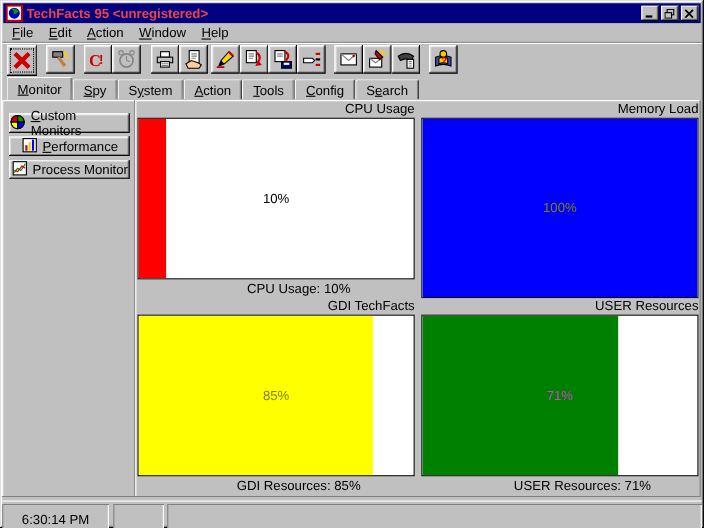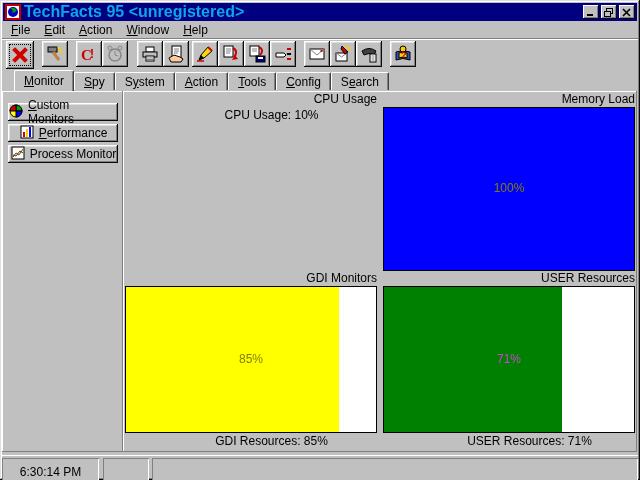--- a/index.html
+++ b/index.html
@@ -6,42 +6,42 @@
   html,body { width:640px; height:480px; overflow:hidden; }
   body { font-family:"Liberation Sans", sans-serif; font-size:12px; color:#000; }
   .window {
     position:relative; width:640px; height:480px; background:#c0c0c0;
     box-shadow: inset -1px -1px #0a0a0a, inset 1px 1px #dfdfdf, inset -2px -2px #808080, inset 2px 2px #fff;
   }
   
   .titlebar { position:absolute; left:3px; top:3px; right:3px; height:18px;
     background:#000080; display:flex; align-items:center; padding:0 2px; }
   .titlebar .app-icon { width:16px; height:16px; margin-right:3px; flex:0 0 auto; }
-  .titlebar .title-text { color:#0ea5e9; font-weight:bold; font-size:16px; letter-spacing:0; flex:1;
+  .titlebar .title-text { color:#ef4444; font-weight:bold; font-size:12px; letter-spacing:0; flex:1;
     white-space:nowrap; overflow:hidden; }
   .winbtns { display:flex; gap:2px; }
   .winbtn { width:16px; height:14px; background:#c0c0c0; display:flex; align-items:center; justify-content:center;
     box-shadow: inset -1px -1px #0a0a0a, inset 1px 1px #fff, inset -2px -2px #808080; }
   .winbtn svg { display:block; }
   
   .menubar { position:absolute; left:3px; top:22px; right:3px; height:16px; display:flex; align-items:center; padding-left:1px; }
   .menu-item { padding:1px 7px; cursor:default; }
   .mn-key { text-decoration:underline; }
   .menu-groove { position:absolute; left:2px; top:38px; right:2px; height:2px;
     border-top:1px solid #808080; border-bottom:1px solid #fff; }
   
   .toolbar { position:absolute; left:2px; top:41px; right:2px; height:28px; display:flex; align-items:flex-start; }
   .tbtn { width:26px; height:26px; background:#c0c0c0; display:flex; align-items:center; justify-content:center;
     box-shadow: inset -1px -1px #0a0a0a, inset 1px 1px #fff, inset -2px -2px #808080, inset 2px 2px #dfdfdf; }
   .tbtn svg { display:block; }
   .tbtn.focused { outline:1px dotted #000; outline-offset:-4px; width:28px; height:28px; }
   .gap4{margin-left:4px;} .gap8{margin-left:8px;} .gap9{margin-left:9px;} .gap3{margin-left:3px;}
   .disabled svg { opacity:.9; }
   
-  .tabbar { position:absolute; left:14px; top:70px; right:2px; height:21px; display:flex; align-items:flex-end; }
+  .tabbar { position:absolute; left:6px; top:70px; right:2px; height:21px; display:flex; align-items:flex-end; }
   .tab { position:relative; height:18px; padding:2px 9px 0 9px; background:#c0c0c0;
     border-top:1px solid #fff; border-left:1px solid #fff; border-right:1px solid #404040;
     box-shadow: inset -1px 0 #808080; border-radius:2px 2px 0 0; margin-bottom:1px; }
   .tab.active { height:21px; padding-top:3px; margin-bottom:0; z-index:3; }
   
   .sidebar { position:absolute; left:2px; top:91px; width:121px; height:361px; background:#c0c0c0;
     box-shadow: inset -1px -1px #808080, inset 1px 1px #fff; padding:12px 5px 0 6px; }
   .side-btn { width:110px; height:18px; margin-bottom:3px; background:#c0c0c0;
     display:flex; align-items:center; justify-content:center; gap:4px;
     box-shadow: inset -1px -1px #0a0a0a, inset 1px 1px #fff, inset -2px -2px #808080, inset 2px 2px #dfdfdf; }
@@ -279,31 +279,35 @@
         <polyline points="3,12 6,8 9,10 13,4" stroke="#008000" fill="none"></polyline>
         <polyline points="3,10 6,11 10,6 13,8" stroke="#cc0000" fill="none"></polyline>
       </svg></span>
       <span><span></span><span class="mn-key"></span><span>Process Monitor</span></span>
     </div>
   </div>
 
   <div class="chart-panel">
     <div class="quadrant">
       <div class="q-title">CPU Usage</div>
+      <div class="gauge">
+        <div class="fill" style="width: 10%; background: rgb(255, 0, 0);"></div>
+        <div class="pct" style="color: rgb(0, 0, 0);">10%</div>
+      </div>
       <div class="q-caption">CPU Usage: 10%</div>
     </div>
     <div class="quadrant">
       <div class="q-title">Memory Load</div>
       <div class="gauge">
         <div class="fill" style="width: 100%; background: rgb(0, 0, 255);"></div>
         <div class="pct" style="color: rgb(128, 128, 0);">100%</div>
       </div>
     </div>
     <div class="quadrant">
-      <div class="q-title">GDI Monitors</div>
+      <div class="q-title">GDI TechFacts</div>
       <div class="gauge">
         <div class="fill" style="width: 85%; background: rgb(255, 255, 0);"></div>
         <div class="pct" style="color: rgb(128, 128, 0);">85%</div>
       </div>
       <div class="q-caption">GDI Resources: 85%</div>
     </div>
     <div class="quadrant">
       <div class="q-title">USER Resources</div>
       <div class="gauge">
         <div class="fill" style="width: 71%; background: rgb(0, 128, 0);"></div>

